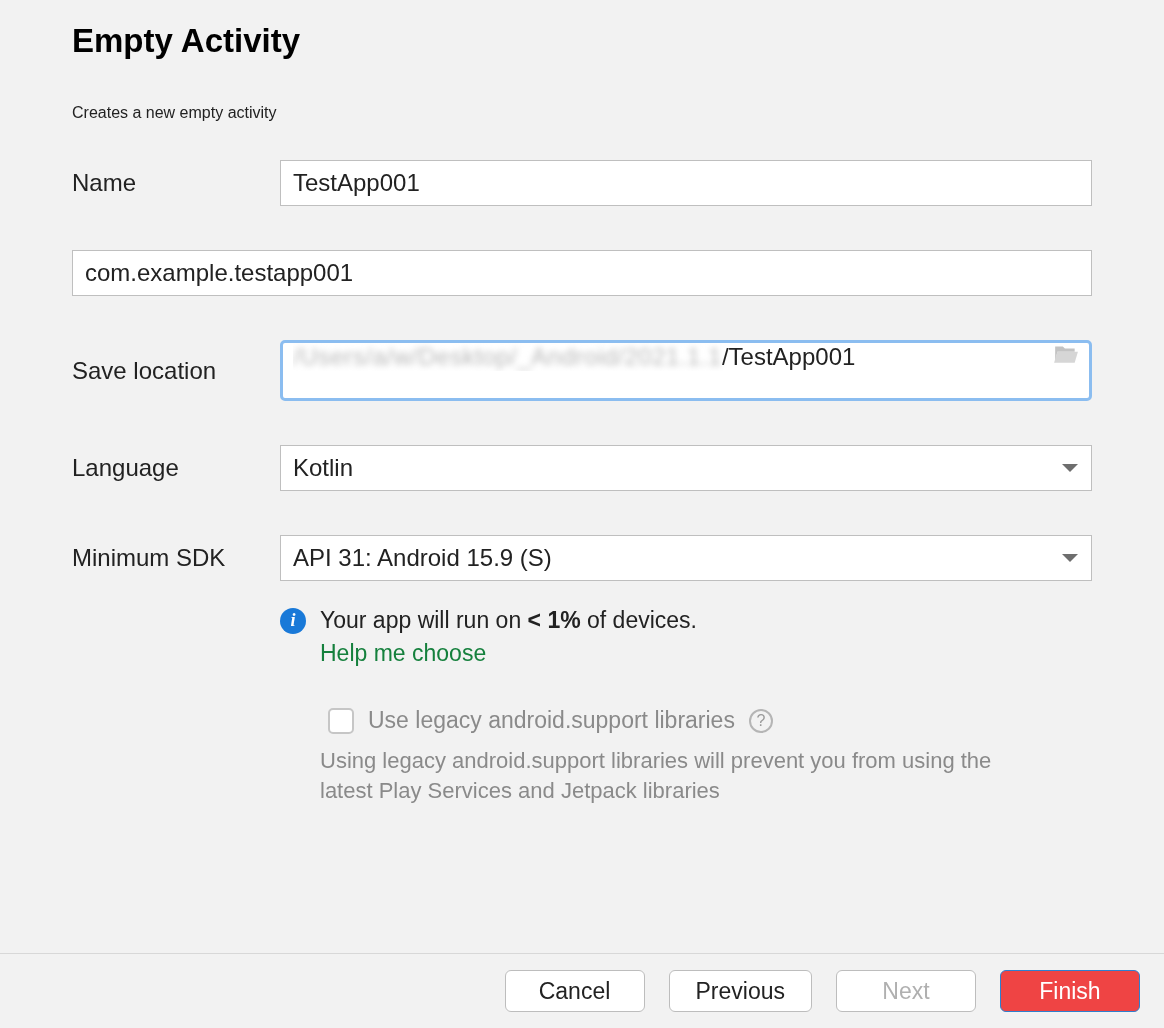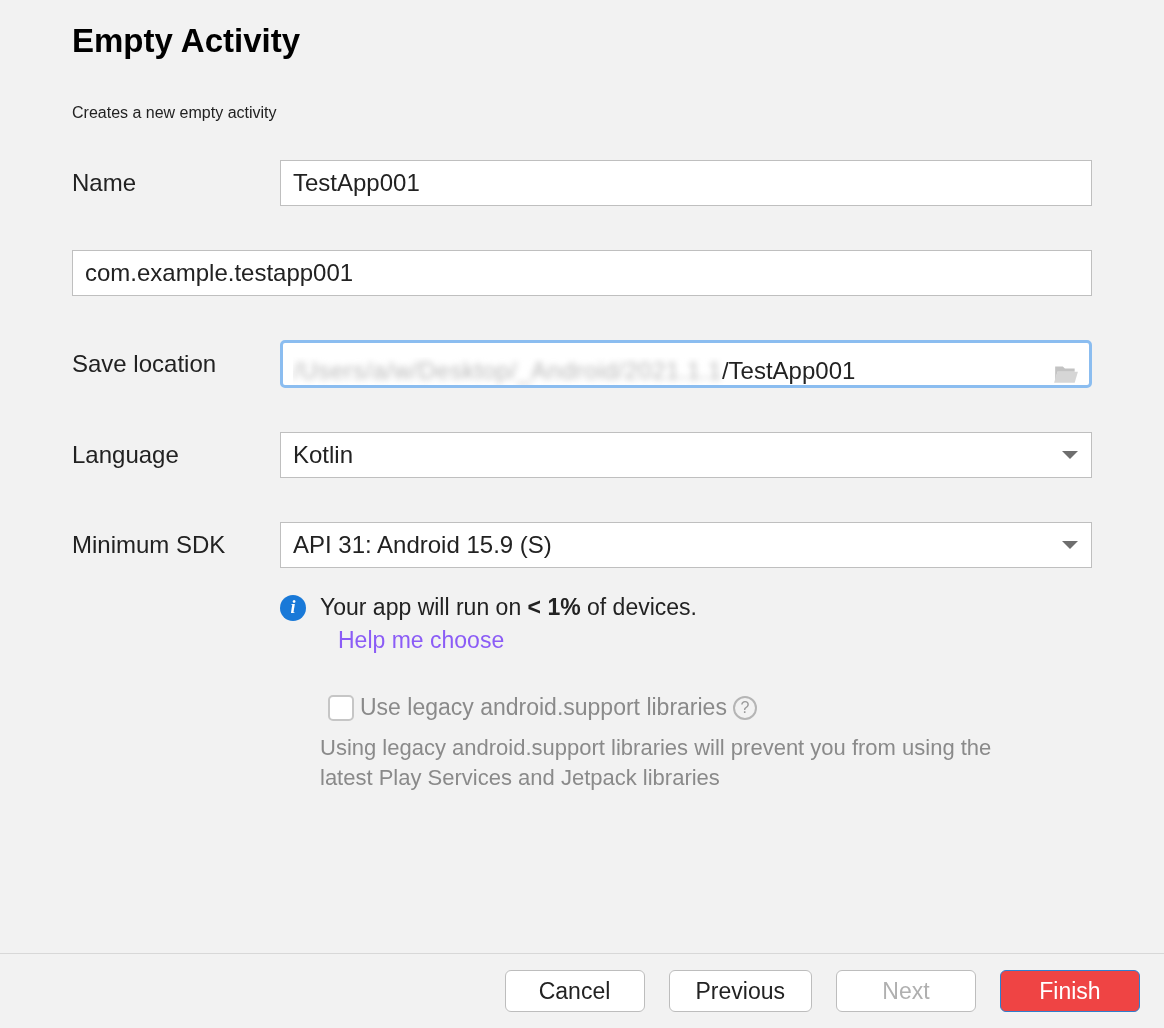--- a/index.html
+++ b/index.html
@@ -46,25 +46,25 @@
       border: 1px solid #bfbfbf;
       background: #fff;
       padding: 0 12px;
       font-size: 24px;
       color: #222;
       font-family: inherit;
     }
     .save-location-wrap {
       flex: 1;
       display: flex;
-      align-items: flex-end;
+      align-items: flex-start;
       border: 3px solid #8bbdf0;
       border-radius: 5px;
       background: #fff;
-      height: 48px;
+      height: 61px;
       padding: 0 10px 0 10px;
     }
     .save-location-text {
       flex: 1;
       display: flex;
       align-items: baseline;
       font-size: 24px;
       overflow: hidden;
       white-space: nowrap;
     }
@@ -128,33 +128,33 @@
       align-items: center;
       justify-content: center;
       font-weight: 700;
       font-size: 18px;
       font-family: Georgia, serif;
       font-style: italic;
       flex-shrink: 0;
     }
     .info-line .pct { font-weight: 700; }
     .help-link {
-      margin-left: 58px;
+      margin-left: 40px;
       margin-top: 6px;
-      color: #8b5cf6;
+      color: #15803d;
       font-size: 23px;
       cursor: pointer;
     }
     .legacy-block {
       margin-left: 208px;
     }
     .legacy-row {
       display: flex;
       align-items: center;
-      gap: 6px;
+      gap: 14px;
       padding-left: 48px;
     }
     .checkbox {
       width: 26px; height: 26px;
       border: 2px solid #c6c6c6;
       border-radius: 5px;
       background: #fff;
       flex-shrink: 0;
     }
     .legacy-label {

